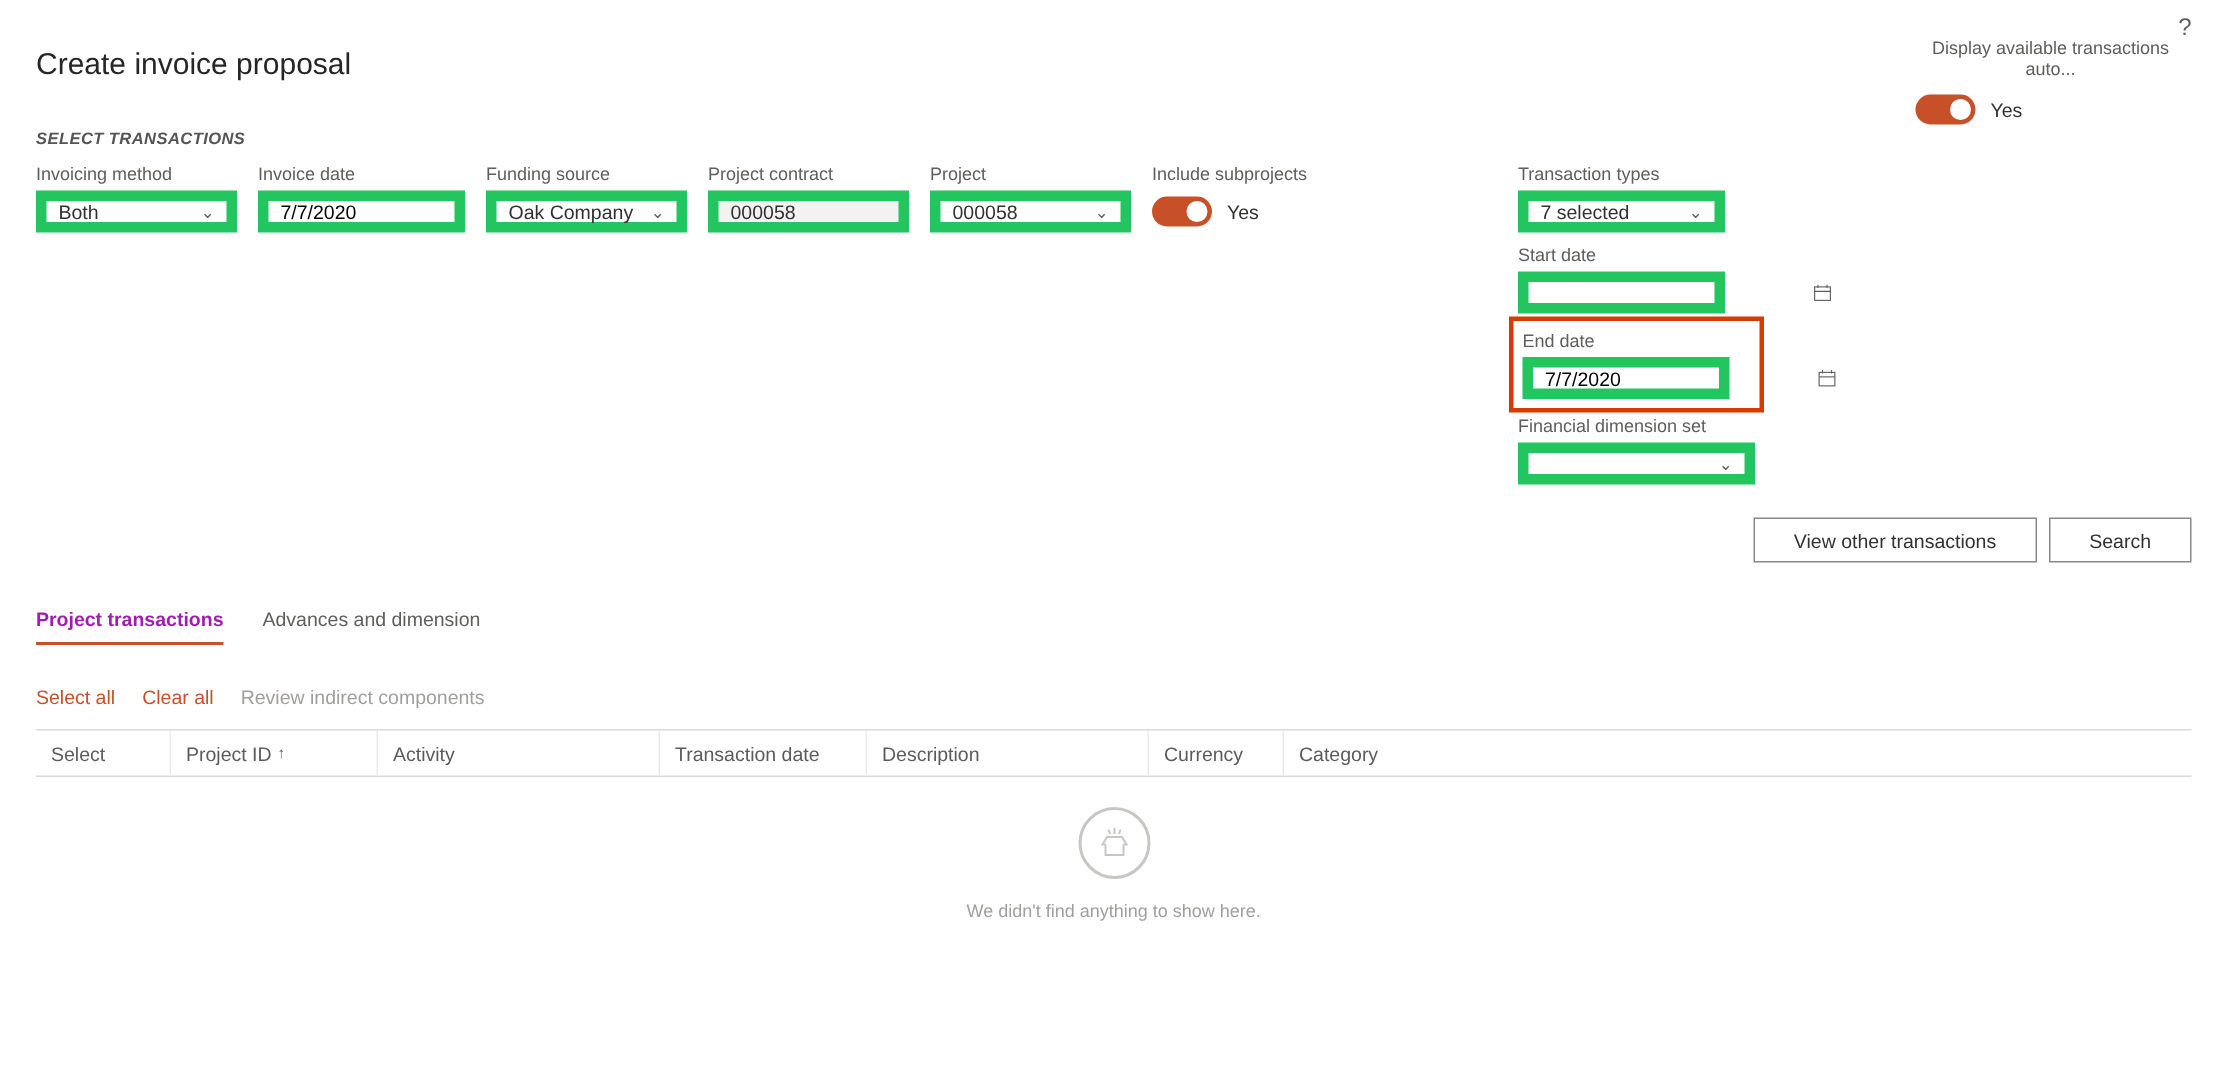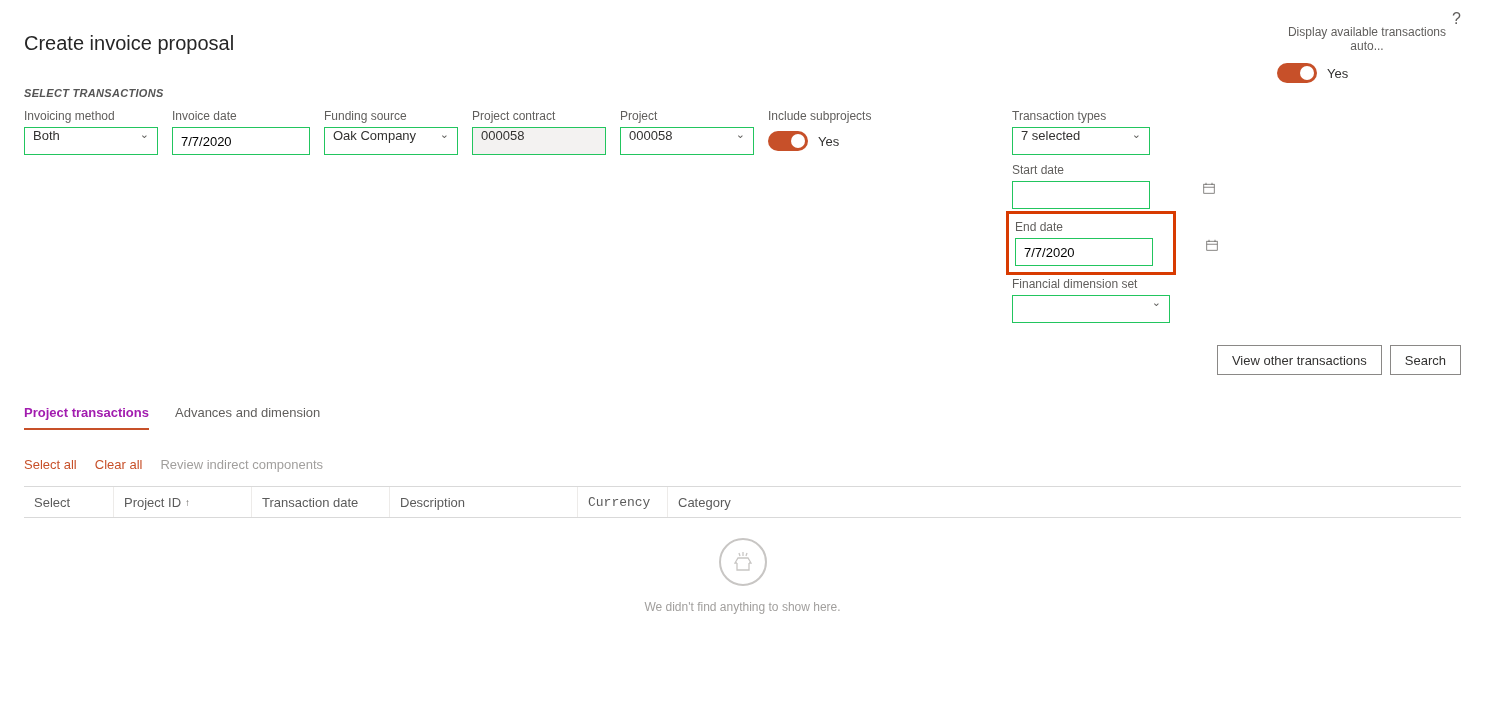--- a/index.html
+++ b/index.html
@@ -52,26 +52,27 @@
       display: flex;
       flex-direction: column;
     }
     .field-label {
       font-size: 12px;
       color: #605e5c;
       margin-bottom: 4px;
     }
     .select, .input-text {
       height: 28px;
-      border: 1px solid #22c55e;
+      border: 7px solid #22c55e;
       padding: 0 8px;
       font-size: 13px;
       background: #fff;
       color: #323130;
       display: flex;
+      align-items: center;
       justify-content: space-between;
       gap: 6px;
     }
     .select.readonly {
       background: #f3f2f1;
     }
     .input-text input {
       border: none;
       outline: none;
       flex: 1;
@@ -126,21 +127,21 @@
       margin: -6px;
     }
     .action-row {
       display: flex;
       justify-content: flex-end;
       gap: 8px;
       margin-top: 22px;
     }
     .btn {
       height: 30px;
-      padding: 0 14px;
+      padding: 0 26px;
       border: 1px solid #8a8886;
       background: #fff;
       font-size: 13px;
       color: #323130;
       cursor: pointer;
       display: flex;
       align-items: center;
     }
     .tabs {
       margin-top: 30px;
@@ -198,21 +199,21 @@
       border-right: none;
     }
     .w-select { width: 90px; }
     .w-txntype { width: 186px; }
     .w-origin { width: 188px; }
     .w-projid { width: 138px; }
     .w-activity { width: 188px; }
     .w-txndate { width: 138px; }
     .w-desc { width: 188px; }
     .w-resource { width: 188px; }
-    .w-currency { width: 90px; font-family: Liberation Mono, monospace; }
+    .w-currency { width: 90px; }
     .w-category { flex: 1; }
     .sort-arrow {
       font-size: 10px;
       color: #605e5c;
     }
     .empty-state {
       display: flex;
       flex-direction: column;
       align-items: center;
       justify-content: flex-start;
@@ -391,20 +392,21 @@
   <span class="link-action">Clear all</span>
   <span class="link-action disabled">Review indirect components</span>
 </div>
 
 <div class="table-header">
   <div class="th w-select">Select</div>
   <div class="th w-projid">
     <span>Project ID</span>
     <span class="sort-arrow">↑</span>
   </div>
+  <div class="th w-activity">Activity</div>
   <div class="th w-txndate">Transaction date</div>
   <div class="th w-desc">Description</div>
   <div class="th w-currency">Currency</div>
   <div class="th w-category">Category</div>
 </div>
 
 <div class="empty-state">
   <div class="empty-icon">
     <svg width="24" height="24" viewBox="0 0 24 24" fill="none" stroke="#c8c6c4" stroke-width="1.3">
       <path d="M6 13 L6 20 L18 20 L18 13"></path>

